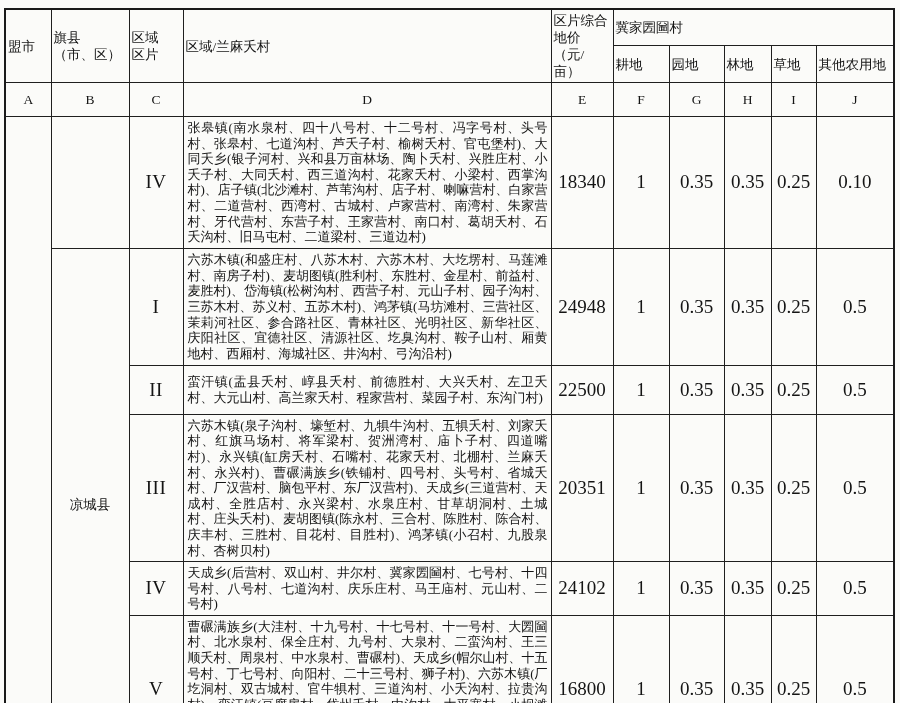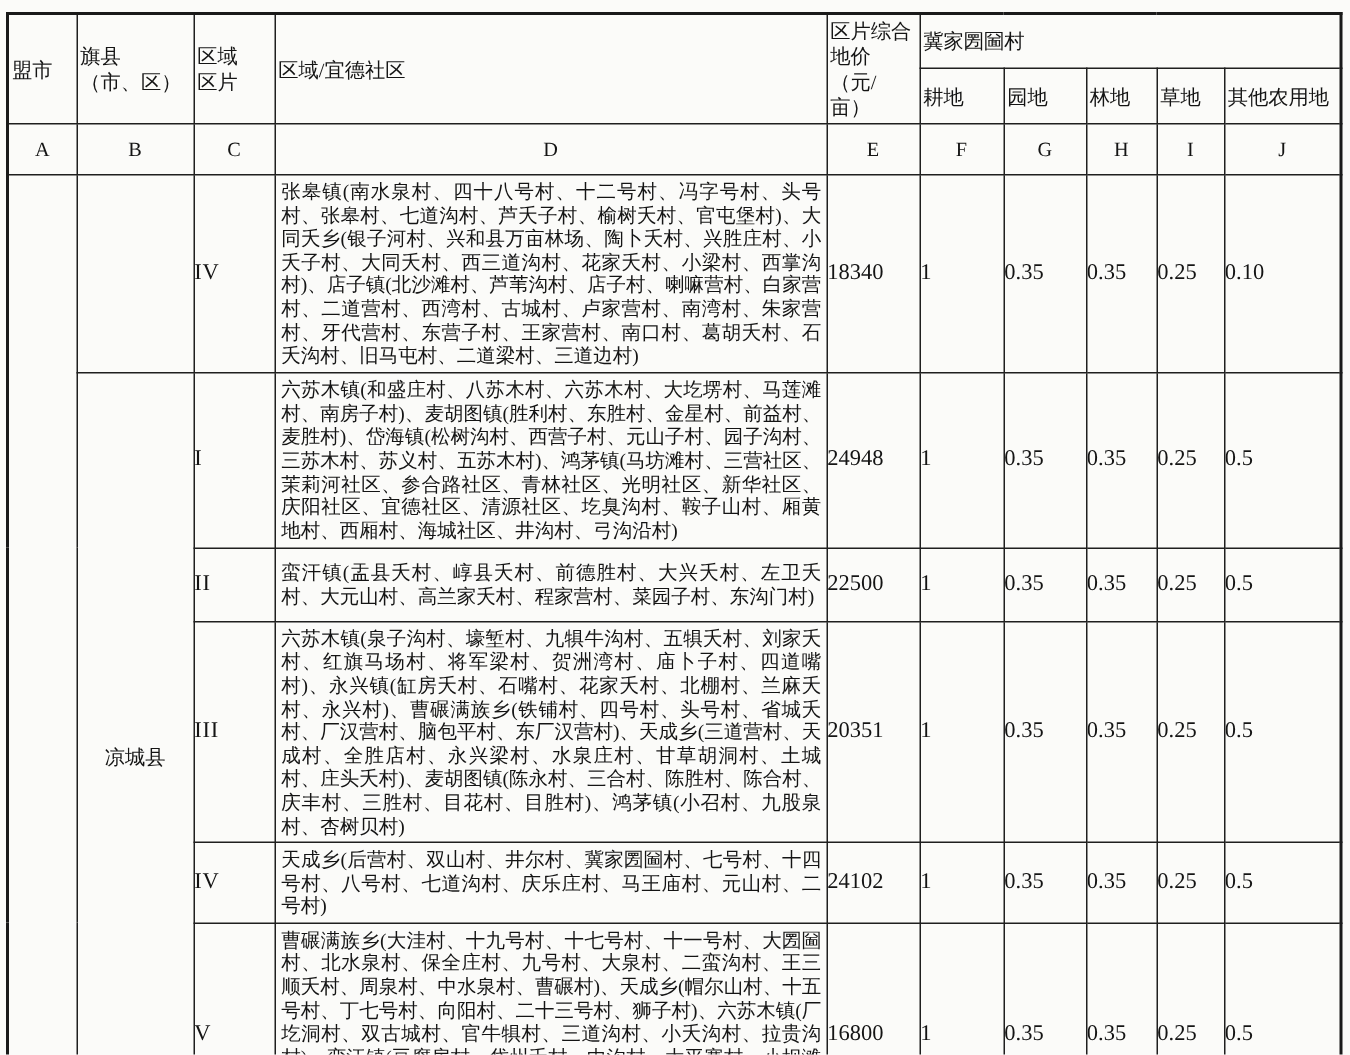--- a/index.html
+++ b/index.html
@@ -36,26 +36,27 @@
     font-size: 13.5px;
     line-height: 17px;
     white-space: pre-line;
     padding: 2px;
   }
   .letter {
     text-align: center;
     font-size: 13.5px;
   }
   .zone {
-    text-align: left;
-    font-size: 15px;
+    text-align: center;
+    font-size: 19px;
     letter-spacing: 0.5px;
   }
   .num {
-    font-size: 15px;
+    text-align: center;
+    font-size: 19px;
     margin-top: 42px;
   }
   .desc {
     font-size: 13px;
     line-height: 15.6px;
     text-align: justify;
     padding: 3px 3px 3px 4px;
     margin-left: 45px;
   }
   .county {
@@ -81,21 +82,21 @@
       <col style="width:78px">
     </colgroup>
 
     <tbody>
         <tr style="height:30px">
       <th class="hdr" rowspan="2">盟市</th>
       <th class="hdr" rowspan="2">旗县
 （市、区）</th>
       <th class="hdr" rowspan="2">区域
 区片</th>
-      <th class="hdr" rowspan="2">区域/宜德社区</th>
+      <th class="hdr" rowspan="2">区域/兰麻夭村</th>
       <th class="hdr" rowspan="2">区片综合
 地价
 （元/亩）</th>
       <th class="hdr" colspan="5">冀家圐圙村</th>
     </tr>
     <tr style="height:30px">
       <th class="hdr">耕地</th>
       <th class="hdr">园地</th>
       <th class="hdr">林地</th>
       <th class="hdr">草地</th>

